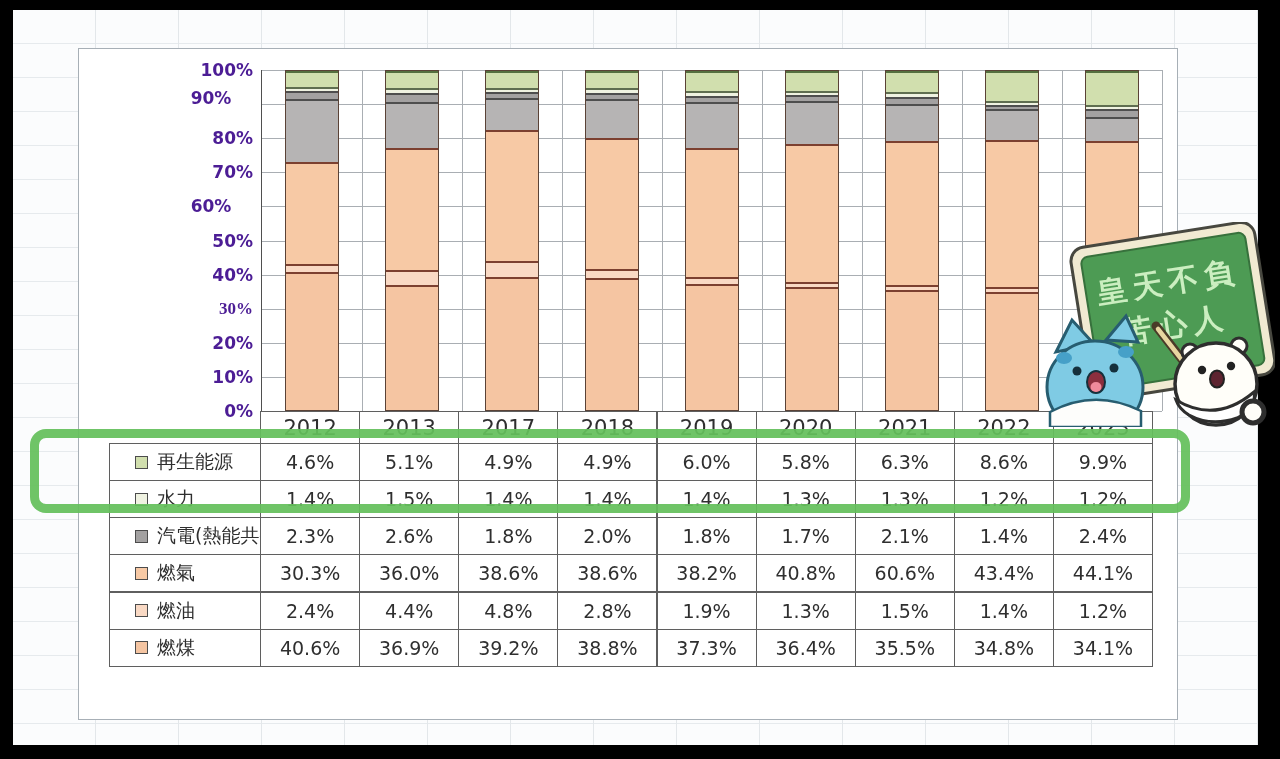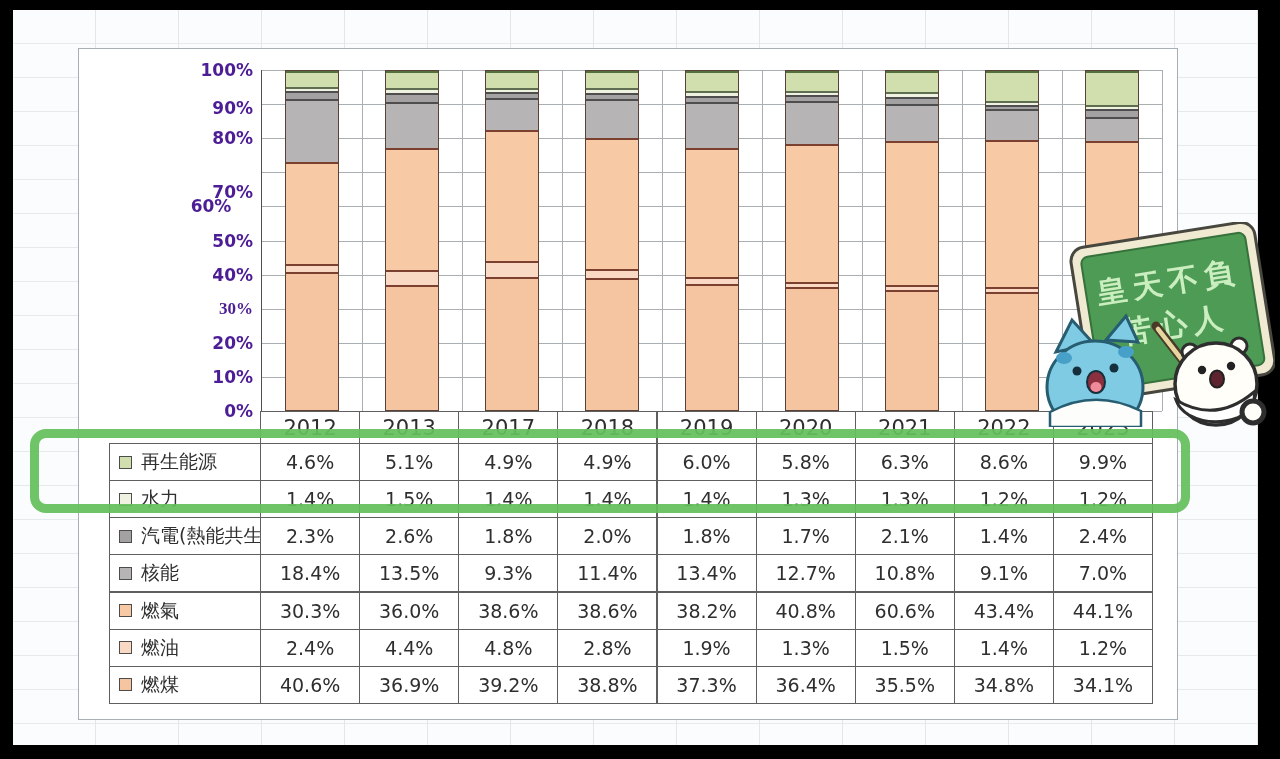--- a/index.html
+++ b/index.html
@@ -42,21 +42,21 @@
   .xcell{
     width:100px;box-sizing:border-box;border:0.9px solid #5f5f5f;margin-left:-0.9px;
     display:flex;align-items:center;justify-content:center;
     font-size:21px;color:#2f2f2f;background:transparent;
   }
   .dtable{position:absolute;left:30px;top:395px;width:1052px;}
   .drow{display:flex;height:38px;margin-top:-0.9px;}
   .lcell{
     width:152px;box-sizing:border-box;border:0.9px solid #5f5f5f;
     display:flex;align-items:center;font-size:19px;color:#2f2f2f;
-    padding-left:9px;white-space:nowrap;overflow:hidden;
+    padding-left:25px;white-space:nowrap;overflow:hidden;
   }
   .key{width:13px;height:13px;border:1.6px solid #4c4c4c;margin-right:9px;flex:0 0 auto;box-sizing:border-box;}
   .vcell{
     width:100px;box-sizing:border-box;border:0.9px solid #5f5f5f;margin-left:-0.9px;
     display:flex;align-items:center;justify-content:center;
     font-size:19px;color:#2f2f2f;
   }
   .highlight{
     position:absolute;left:30px;top:429px;width:1160px;height:84px;
     border:9px solid #64c05b;border-radius:16px;box-sizing:border-box;
@@ -64,23 +64,23 @@
   }
   .sticker{position:absolute;left:1040px;top:222px;width:235px;height:205px;z-index:60;}
 </style>
 </head>
 <body>
 
 <div class="sheet">
   <div class="chartbox">
     <div>
         <div class="ytick" style="left: 90px; top: 10px;">100%</div>
-        <div class="ytick" style="left: 90px; top: 48px;">90%</div>
+        <div class="ytick" style="left: 90px; top: 38px; text-align: center;">90%</div>
         <div class="ytick" style="left: 90px; top: 78.2px;">80%</div>
-        <div class="ytick" style="left: 90px; top: 112.3px; margin-top: 20px;">70%</div>
+        <div class="ytick" style="left: 90px; top: 112.3px;">70%</div>
         <div class="ytick" style="left: 90px; top: 146.4px; text-align: center;">60%</div>
         <div class="ytick" style="left: 90px; top: 180.5px;">50%</div>
         <div class="ytick" style="left: 90px; top: 214.6px;">40%</div>
         <div class="ytick" style="left: 90px; top: 248.7px; font-family: Liberation Serif, serif;">30%</div>
         <div class="ytick" style="left: 90px; top: 282.8px;">20%</div>
         <div class="ytick" style="left: 90px; top: 316.9px;">10%</div>
         <div class="ytick" style="left: 90px; top: 351px;">0%</div>
       </div>
     <div class="plot">
         <div class="hgrid" style="top: 0%;"></div>
@@ -234,35 +234,20 @@
           </div>
           <div class="vcell">2.3%</div>
           <div class="vcell">2.6%</div>
           <div class="vcell">1.8%</div>
           <div class="vcell">2.0%</div>
           <div class="vcell">1.8%</div>
           <div class="vcell">1.7%</div>
           <div class="vcell">2.1%</div>
           <div class="vcell">1.4%</div>
           <div class="vcell">2.4%</div>
-        </div>
-        <div class="drow">
-          <div class="lcell">
-            <span class="key" style="background: rgb(182, 180, 180);"></span>
-            <span>核能</span>
-          </div>
-          <div class="vcell">18.4%</div>
-          <div class="vcell">13.5%</div>
-          <div class="vcell">9.3%</div>
-          <div class="vcell">11.4%</div>
-          <div class="vcell">13.4%</div>
-          <div class="vcell">12.7%</div>
-          <div class="vcell">10.8%</div>
-          <div class="vcell">9.1%</div>
-          <div class="vcell">7.0%</div>
         </div>
         <div class="drow">
           <div class="lcell">
             <span class="key" style="background: rgb(247, 201, 165);"></span>
             <span>燃氣</span>
           </div>
           <div class="vcell">30.3%</div>
           <div class="vcell">36.0%</div>
           <div class="vcell">38.6%</div>
           <div class="vcell">38.6%</div>

